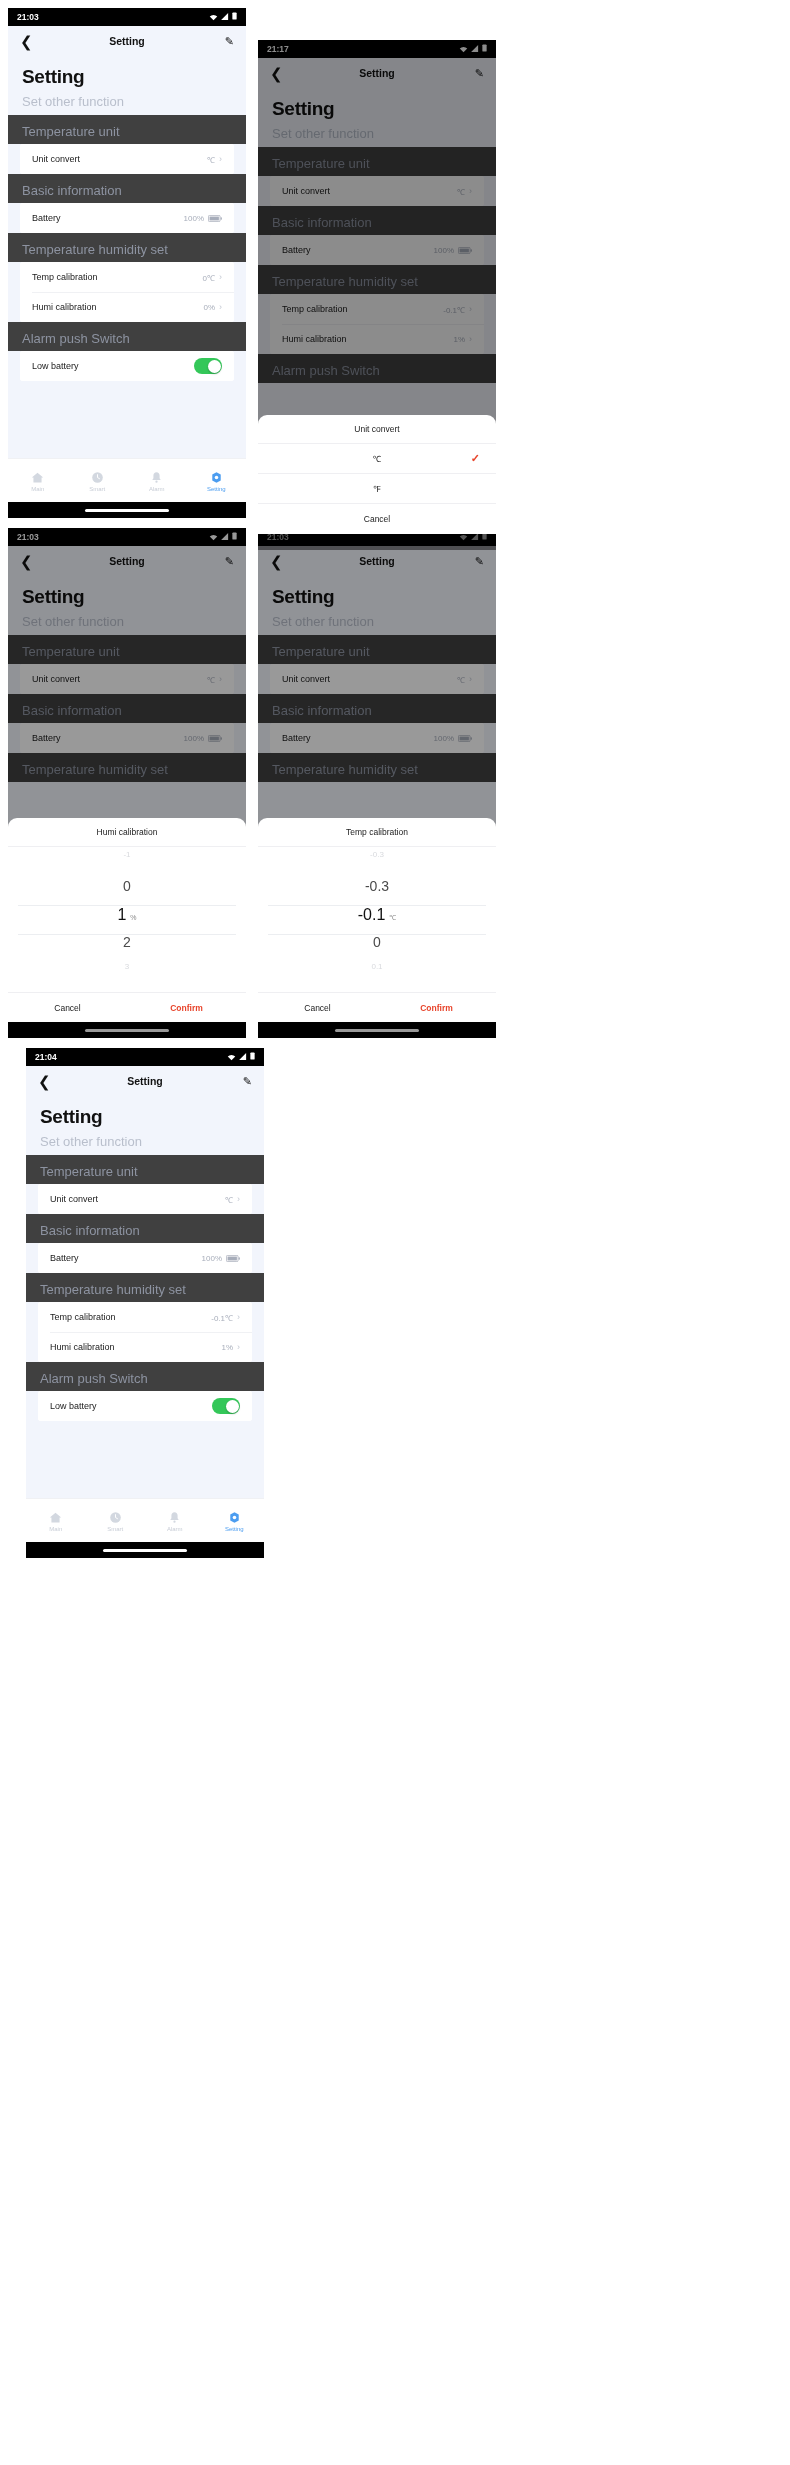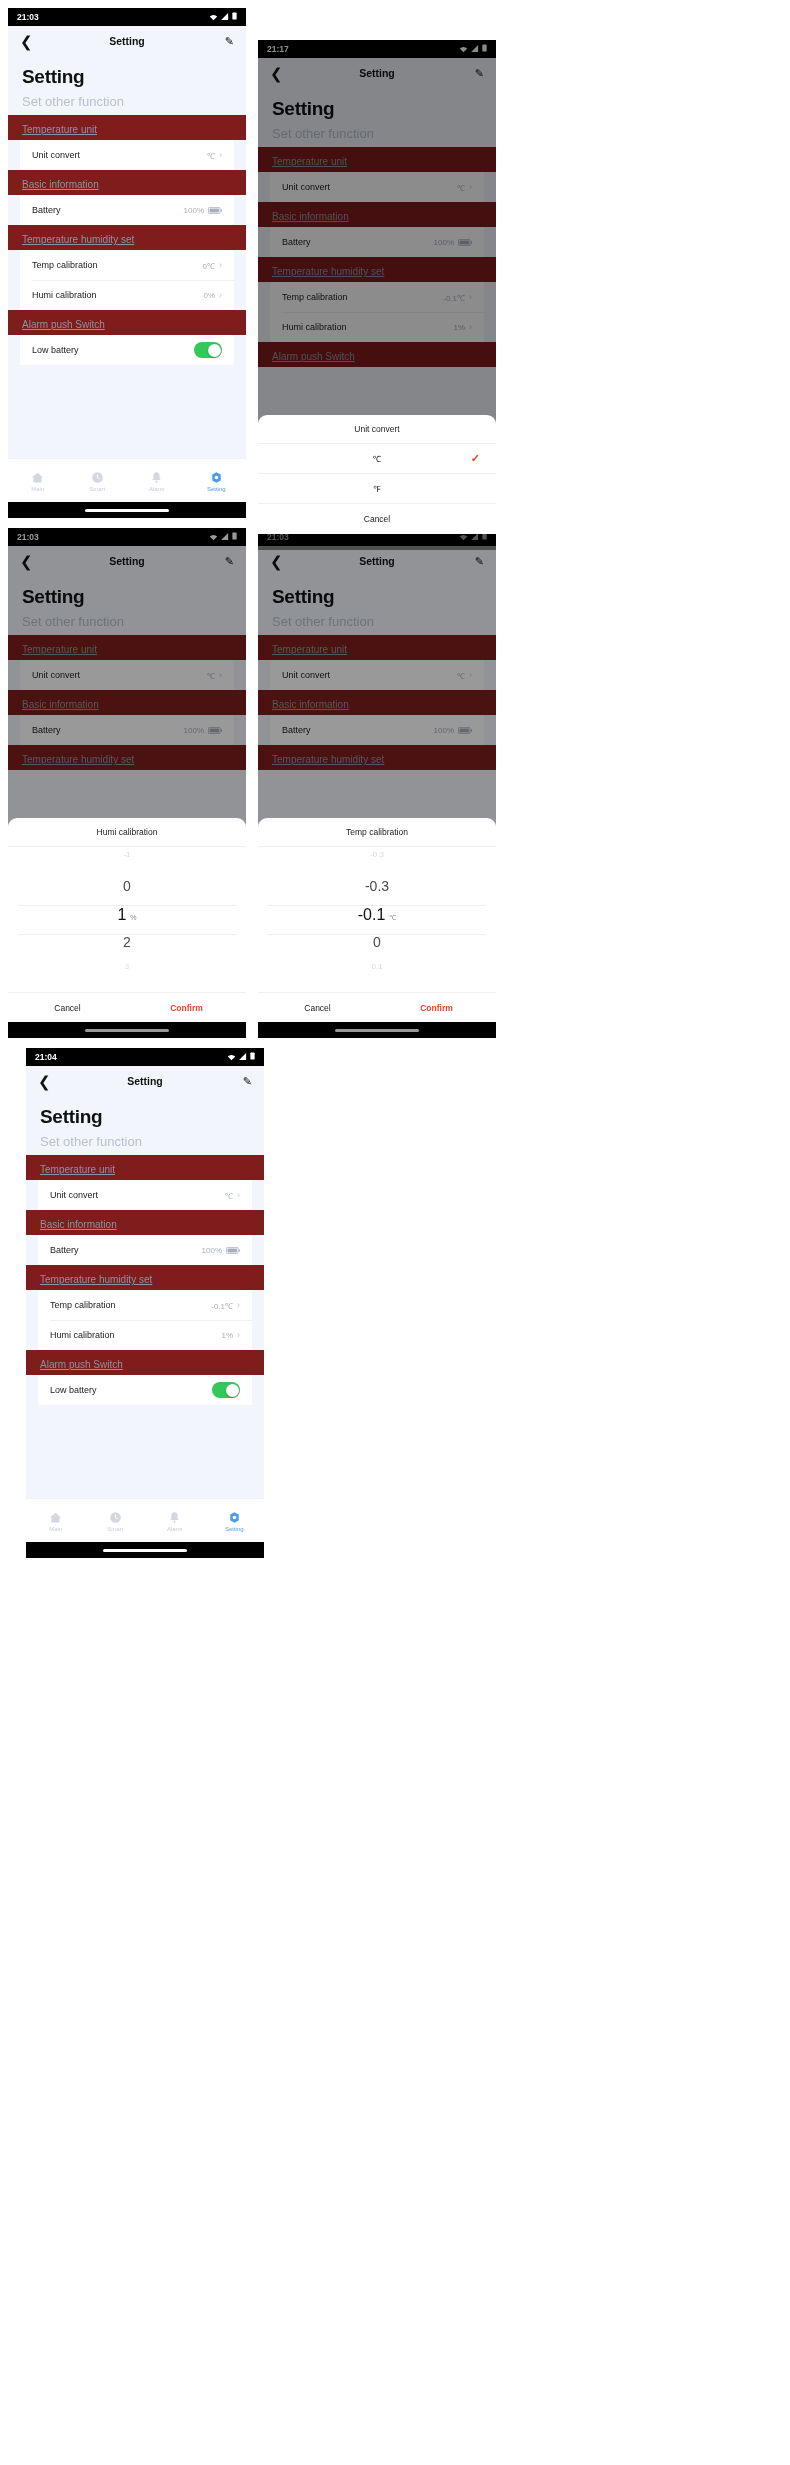--- a/index.html
+++ b/index.html
@@ -50,22 +50,22 @@
   }
   .nav-edit { margin-left:auto; font-size:11px; color:#111; }
 
   
   .pagehead { padding: 10px 14px 6px 14px; background:#f2f5fc; }
   .page-title { font-size:19px; font-weight:bold; color:#111; letter-spacing:-0.3px;}
   .page-sub { font-size:13px; color:#b9bfcc; margin-top:6px; }
 
   
   .section-label {
-    font-size:10px; color:#8d93a1;
-    padding: 9px 14px 5px 14px; background:#7f1d1d;text-decoration:underline;
+    font-size:13px; color:#8d93a1;
+    padding: 9px 14px 5px 14px; background:#404040;
   }
   .card { background:#fff; margin:0 12px; border-radius:3px; overflow:hidden; }
   .row {
     display:flex; align-items:center; justify-content:space-between;
     height: 30px; padding: 0 12px;
     background:#fff;
     position:relative;
   }
   .row + .row::before {
     content:""; position:absolute; left:12px; right:0; top:0; height:1px; background:#f0f1f4;

